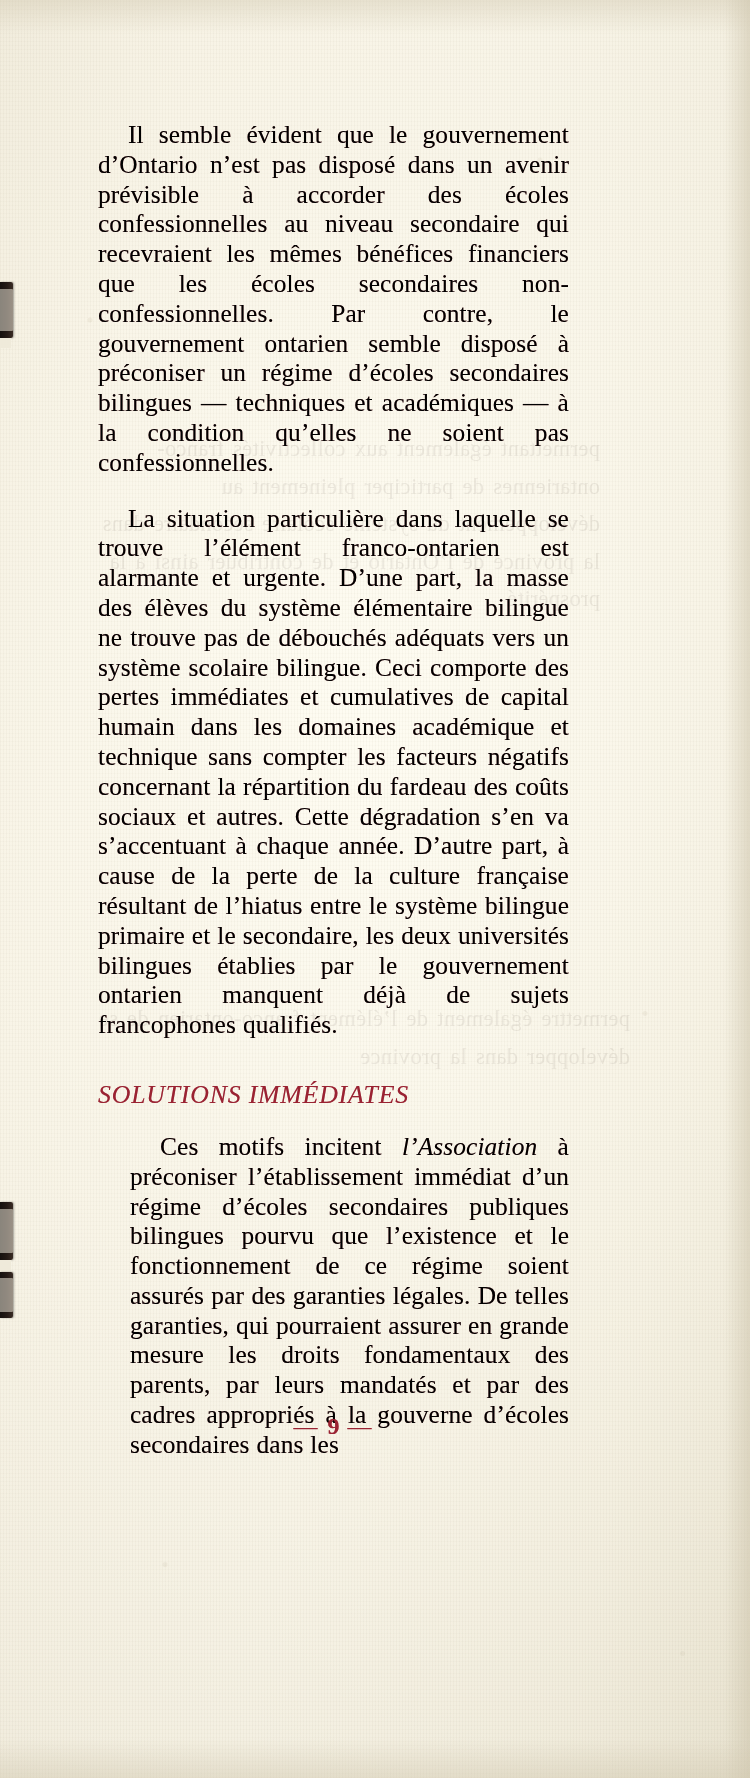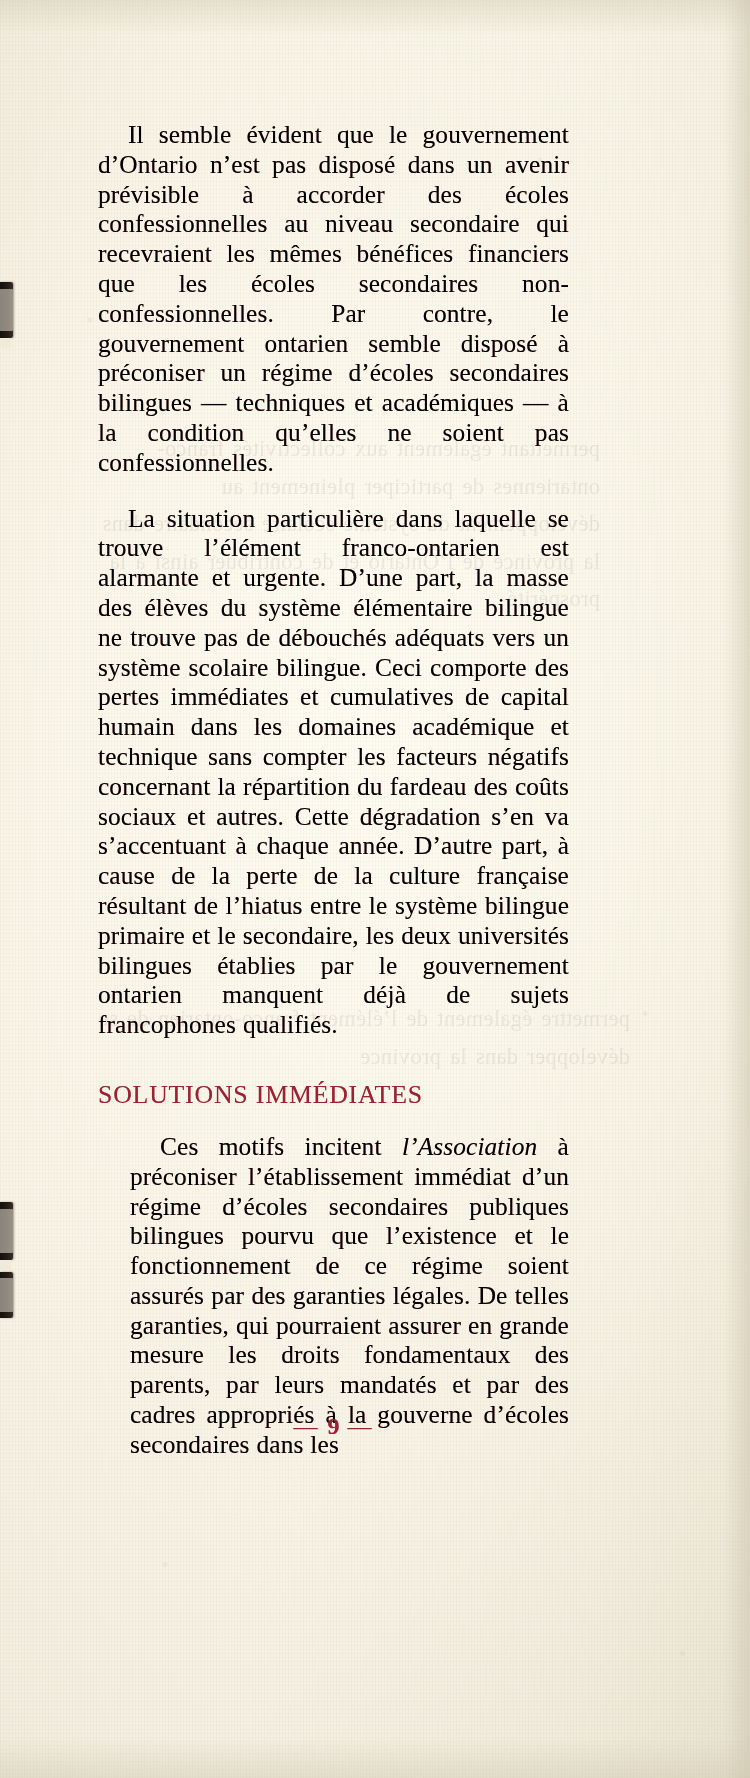--- a/index.html
+++ b/index.html
@@ -140,20 +140,21 @@
     text-shadow: 0 0 0.55px rgba(154,34,50,0.55);
   }
   p.body-par.tight { margin-bottom: 40px; }
   p.body-par.last  { margin-bottom: 0; margin-left: 32px; }
 
   h2.section-head {
     margin: 36px 0 22px 0;
     color: #9a2232;
     font-size: 25.8px;
     line-height: 30px;
+    font-style: italic;
     font-weight: normal;
     letter-spacing: 0.8px;
     text-align: left;
     text-indent: 0;
     font-family: "Liberation Serif", "DejaVu Serif", serif;
     text-shadow: 0 0 0.55px rgba(154,34,50,0.5);
   }
 
   .it { font-style: italic; }
 

